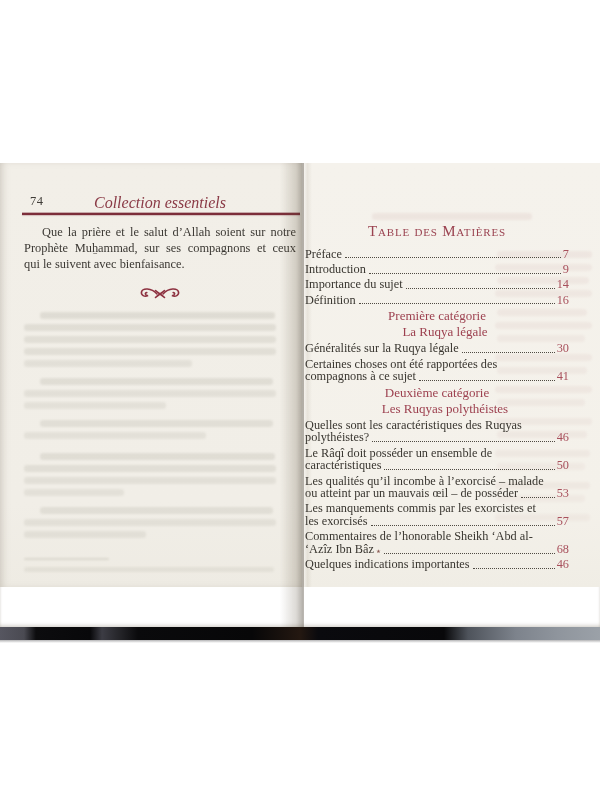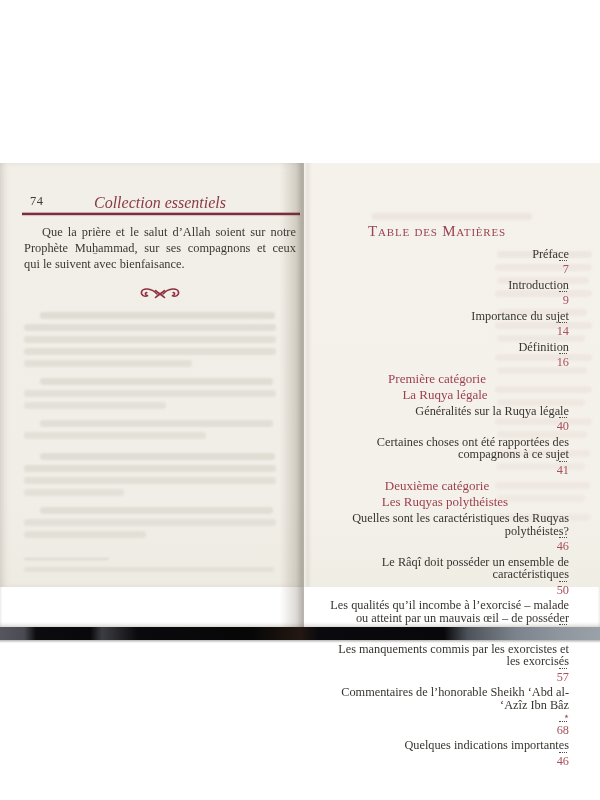--- a/index.html
+++ b/index.html
@@ -31,21 +31,21 @@
   .ornament{margin-top:14px;text-align:center;}
   .ornament svg{display:inline-block;}
   
   .toc{position:relative;padding:62px 31px 0 3px;font-size:12.3px;line-height:12.6px;color:#38352f;}
   .toc-title{text-align:center;font-variant:small-caps;font-size:15px;letter-spacing:.8px;
              color:#9a4250;margin-bottom:10px;font-family:Liberation Serif, serif;}
   .toc-heading{text-align:center;color:#9c3f4e;font-size:13px;line-height:13px;margin:2px 0 3px 0;}
   .toc-heading.h-cat{}
   .toc-heading.h-sub{margin-bottom:4px;margin-left:16px;}
   .toc-entry{margin-bottom:2.8px;}
-  .toc-line{display:flex;align-items:flex-end;flex-direction:column;}
+  .toc-line{display:flex;align-items:flex-end;}
   .toc-text{white-space:pre;}
   .leader{flex:1 1 auto;min-width:8px;border-bottom:1.6px dotted #4f4a42;margin:0 2px 2px 3px;}
   .toc-num{flex:0 0 auto;color:#a8505c;font-size:12.3px;}
   .mark{color:#8a5a52;font-size:9px;margin-left:2px;line-height:9px;}
   
   .ghost{position:absolute;inset:0;pointer-events:none;overflow:hidden;}
   .gline{position:absolute;height:7px;border-radius:3px;filter:blur(1.3px);}
   
   .scan-strip{position:absolute;top:627px;left:0;width:600px;height:13px;
       background:linear-gradient(90deg,
@@ -157,21 +157,21 @@
                 <span class="leader"></span>
                 <span class="toc-num">16</span>
               </div>
             </div>
             <div class="toc-heading h-cat">Première catégorie</div>
             <div class="toc-heading h-sub">La Ruqya légale</div>
             <div class="toc-entry">
               <div class="toc-line">
                 <span class="toc-text">Généralités sur la Ruqya légale</span>
                 <span class="leader"></span>
-                <span class="toc-num">40</span>
+                <span class="toc-num">30</span>
               </div>
             </div>
             <div class="toc-entry">
               <div class="toc-line">
                 <span class="toc-text">Certaines choses ont été rapportées des</span>
               </div>
               <div class="toc-line">
                 <span class="toc-text">compagnons à ce sujet</span>
                 <span class="leader"></span>
                 <span class="toc-num">41</span>

